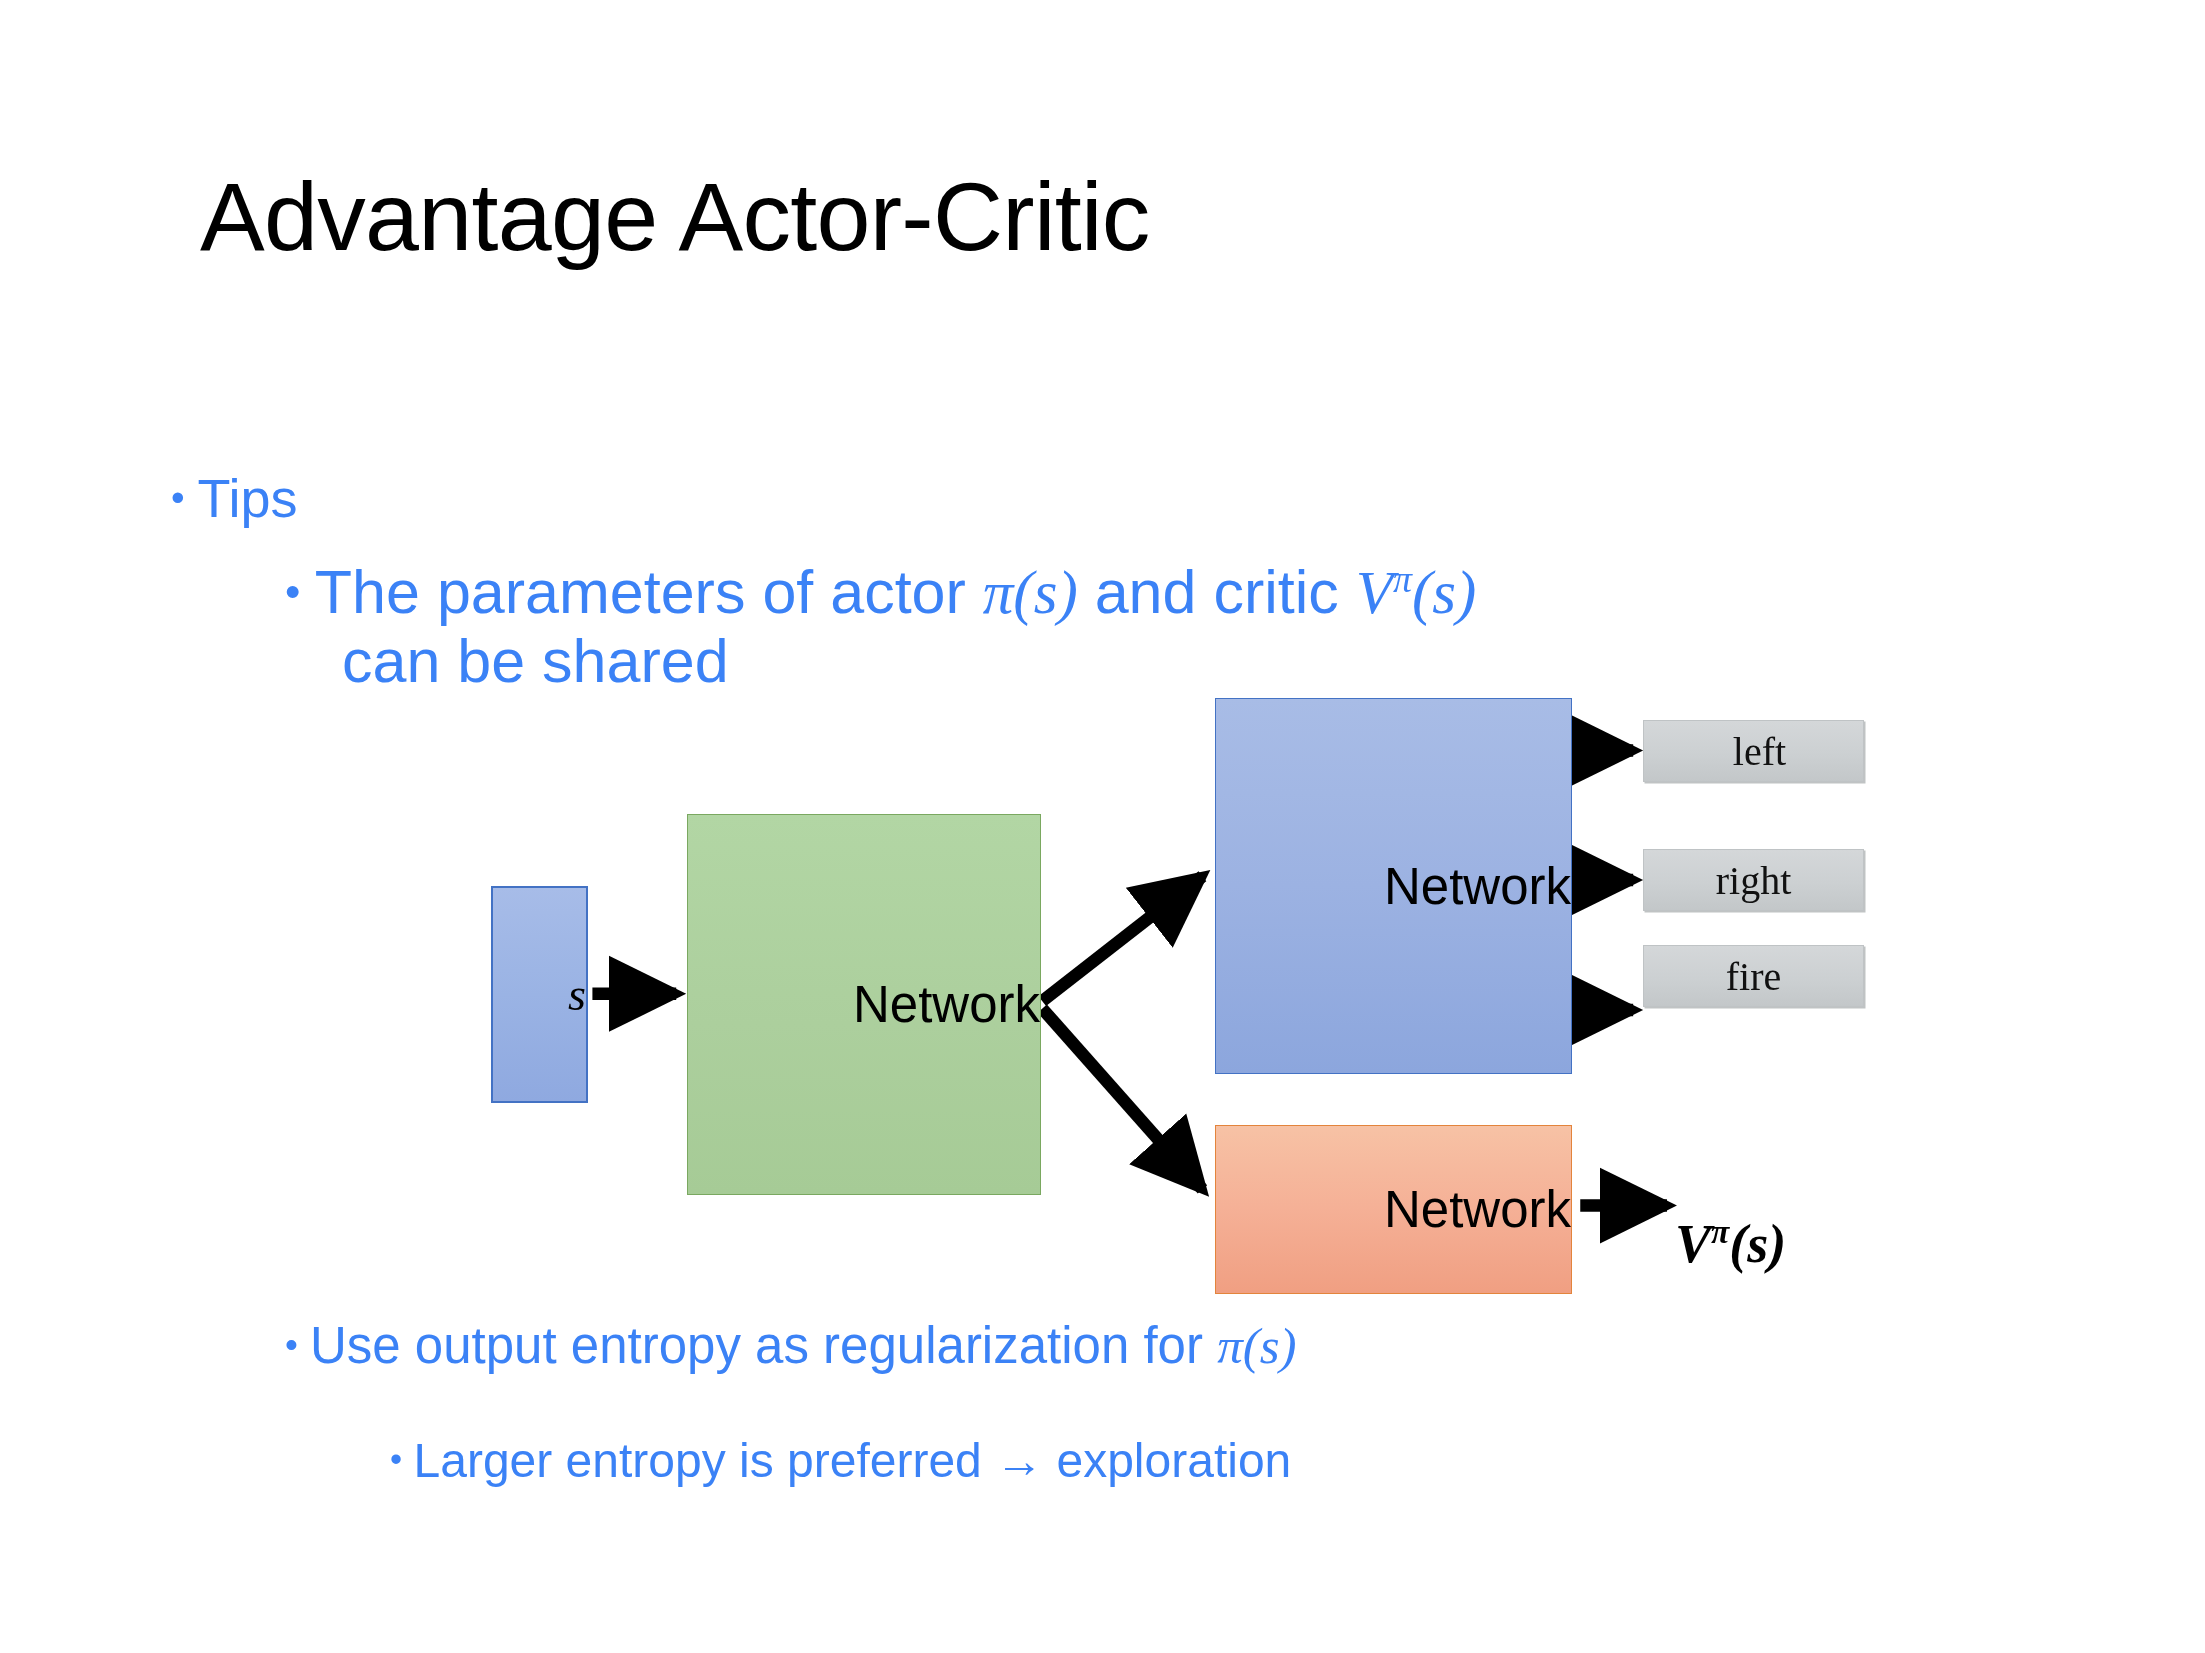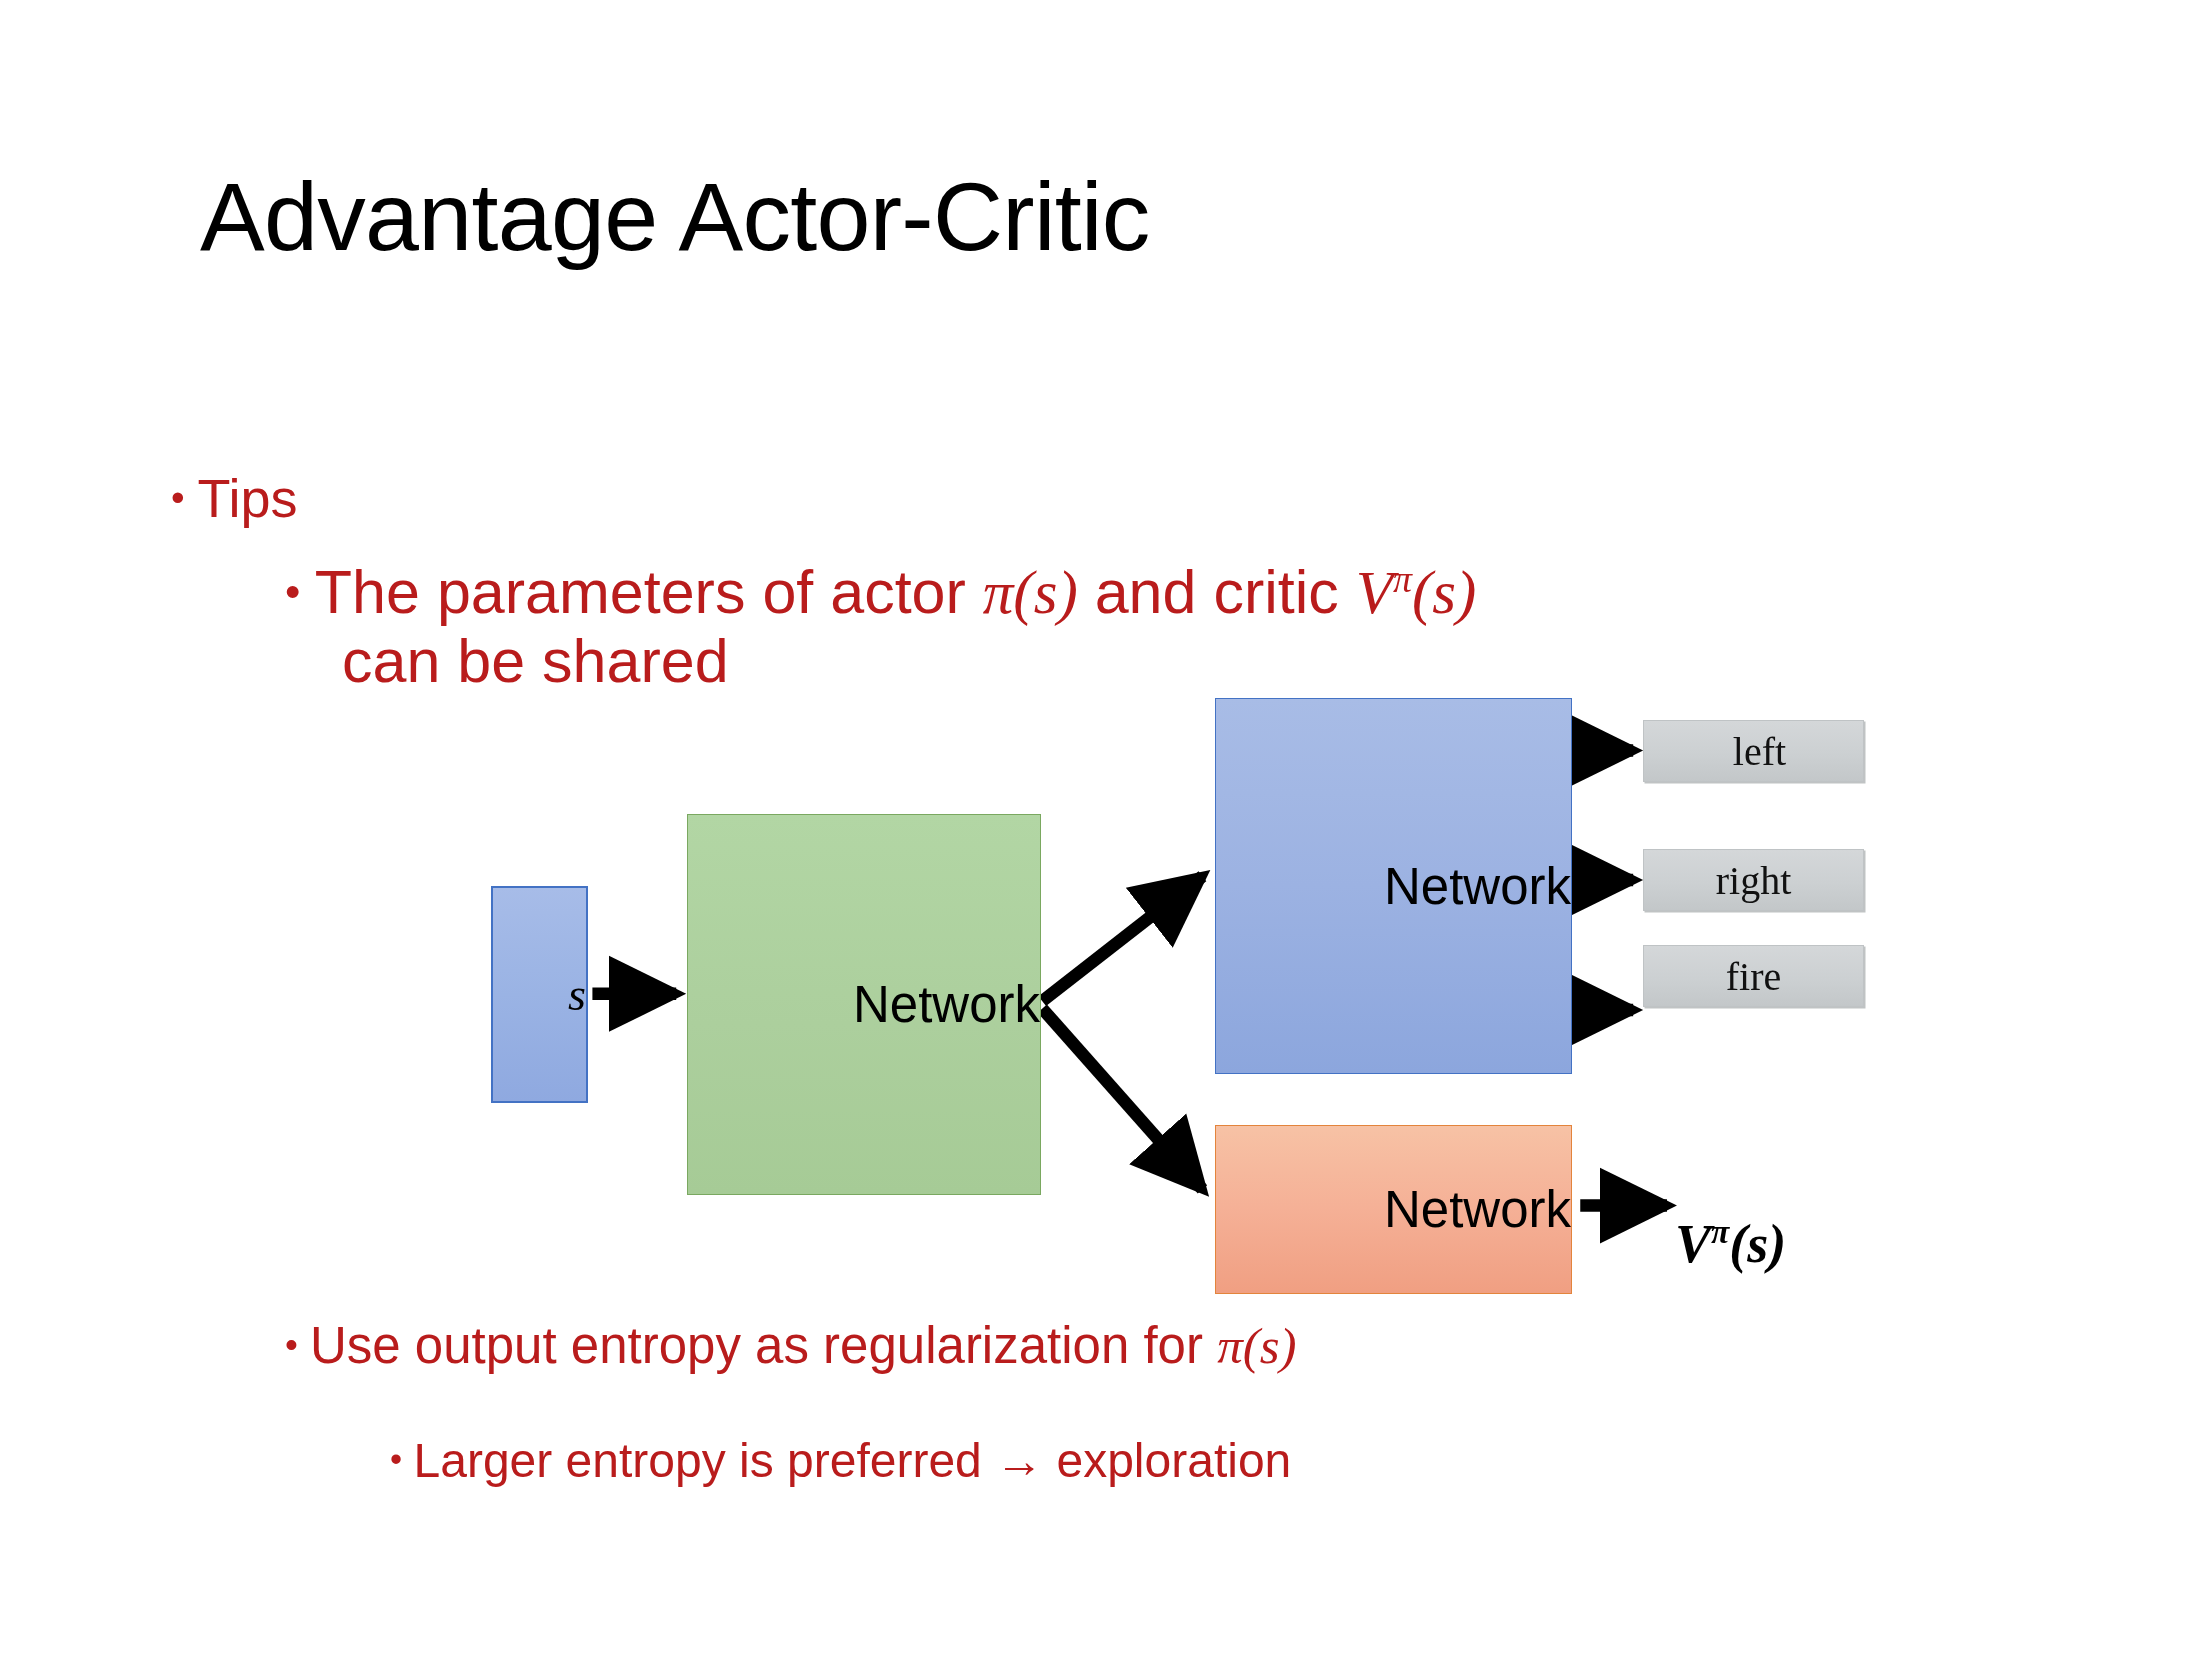--- a/index.html
+++ b/index.html
@@ -29,21 +29,21 @@
     white-space: nowrap;
     color: #000000;
     margin-left: 20px;
   }
 
   
   .bullet {
     position: absolute;
     display: block;
     white-space: nowrap;
-    color: #b91c1c;
+    color: #3b82f6;
     font-weight: 400;
   }
   .bullet .dot {
     display: inline-block;
     vertical-align: middle;
     position: relative;
     top: -0.13em;
     font-size: 0.72em;
     margin-right: 0.33em;
   }

